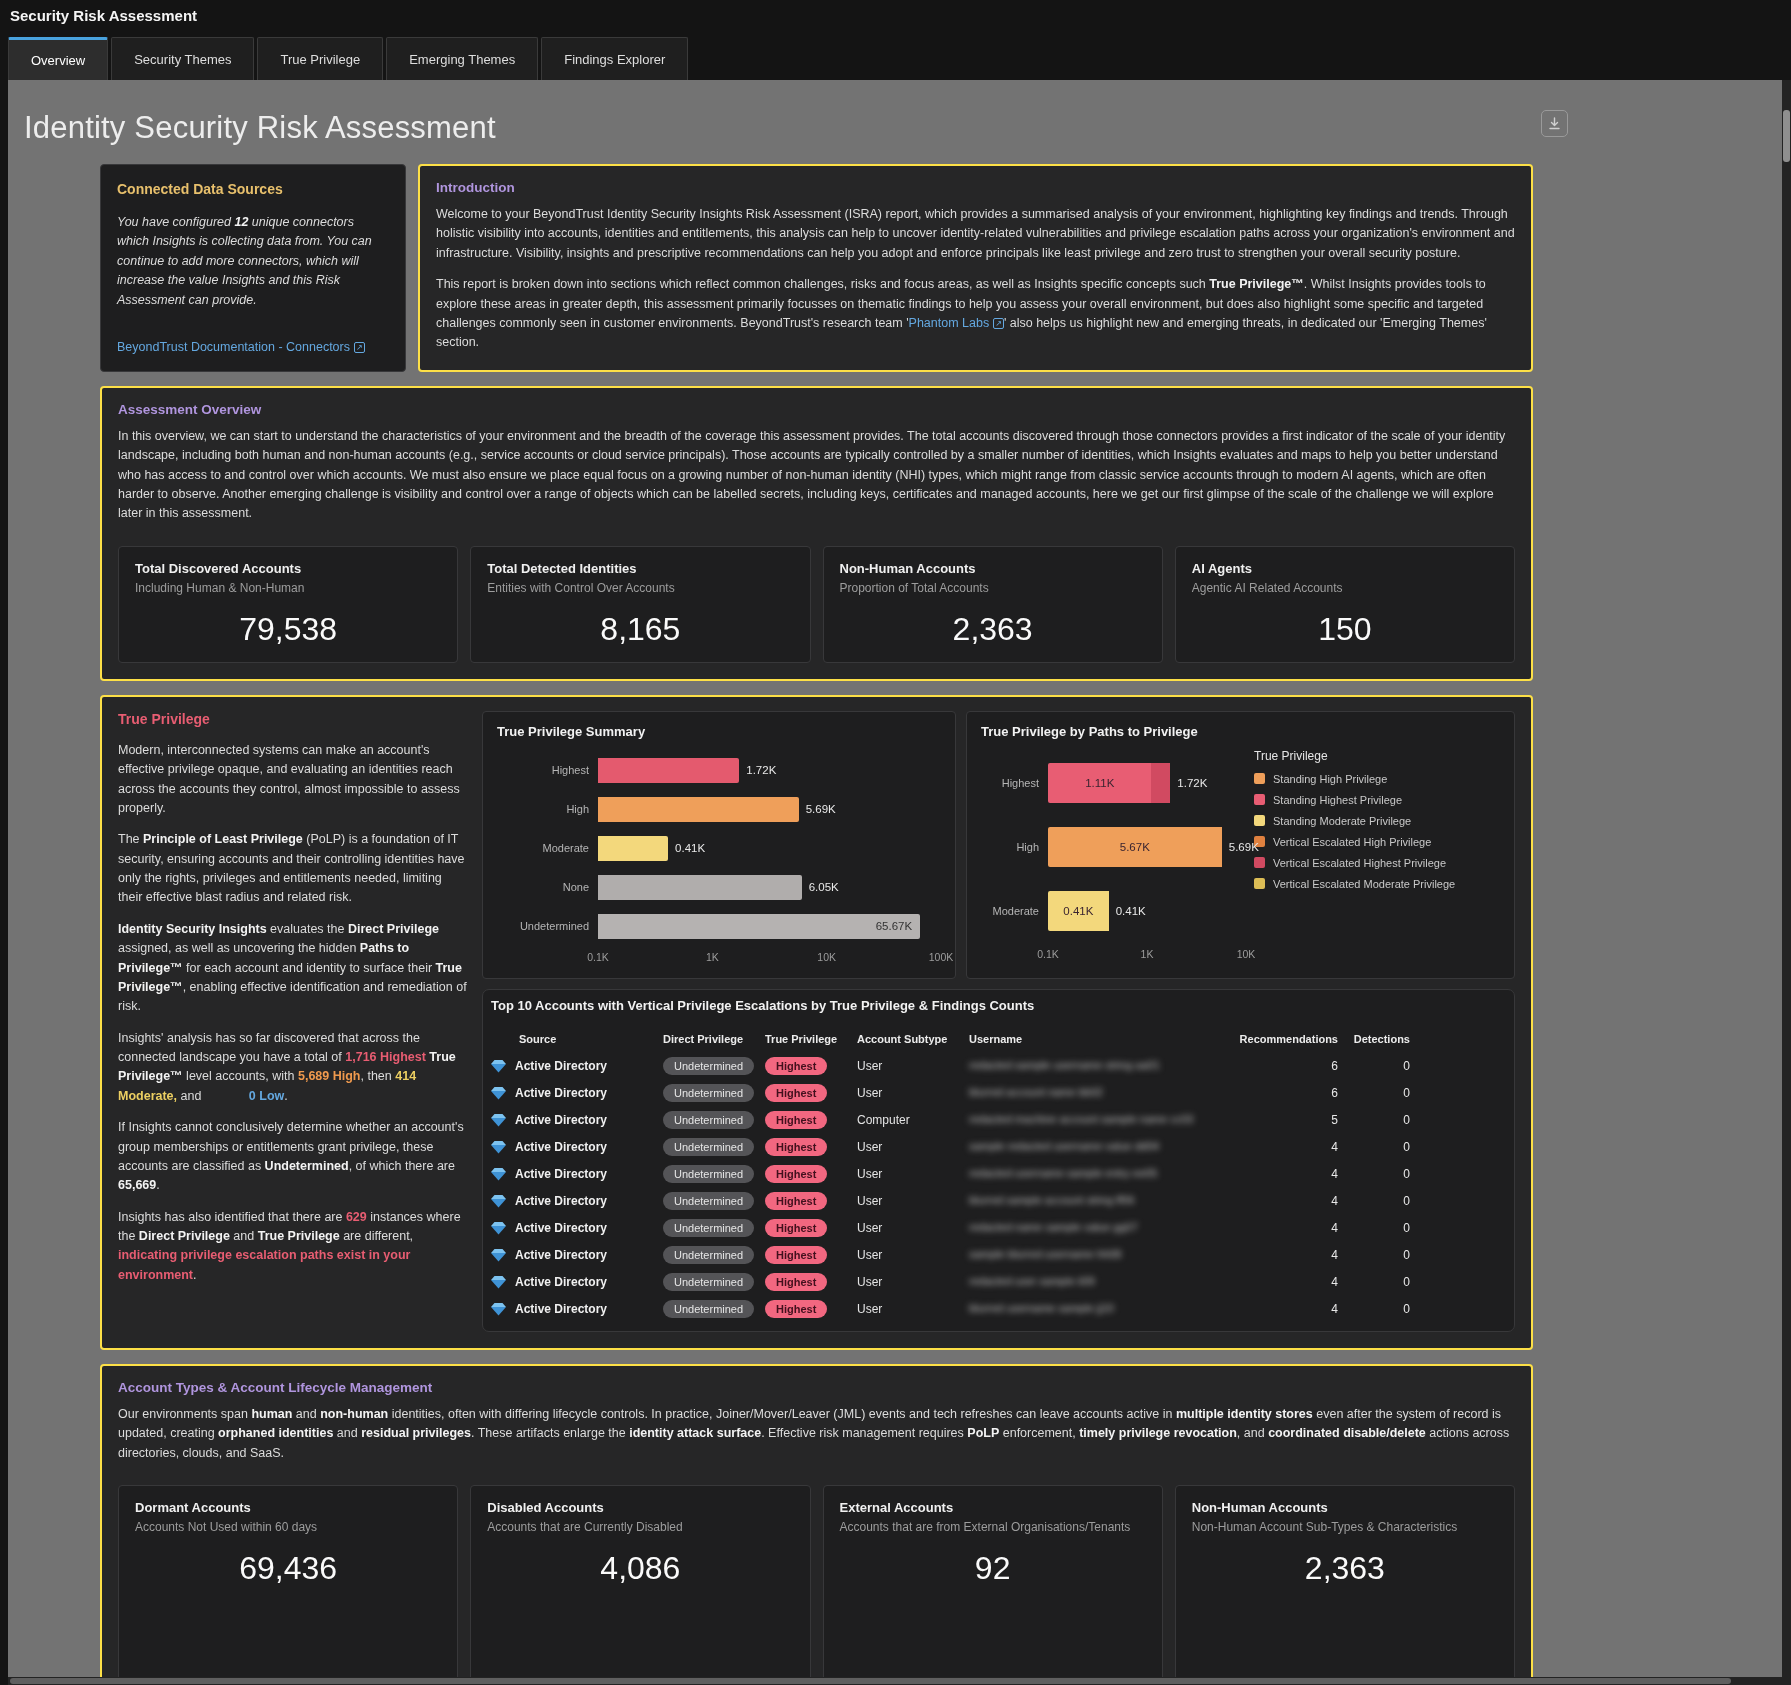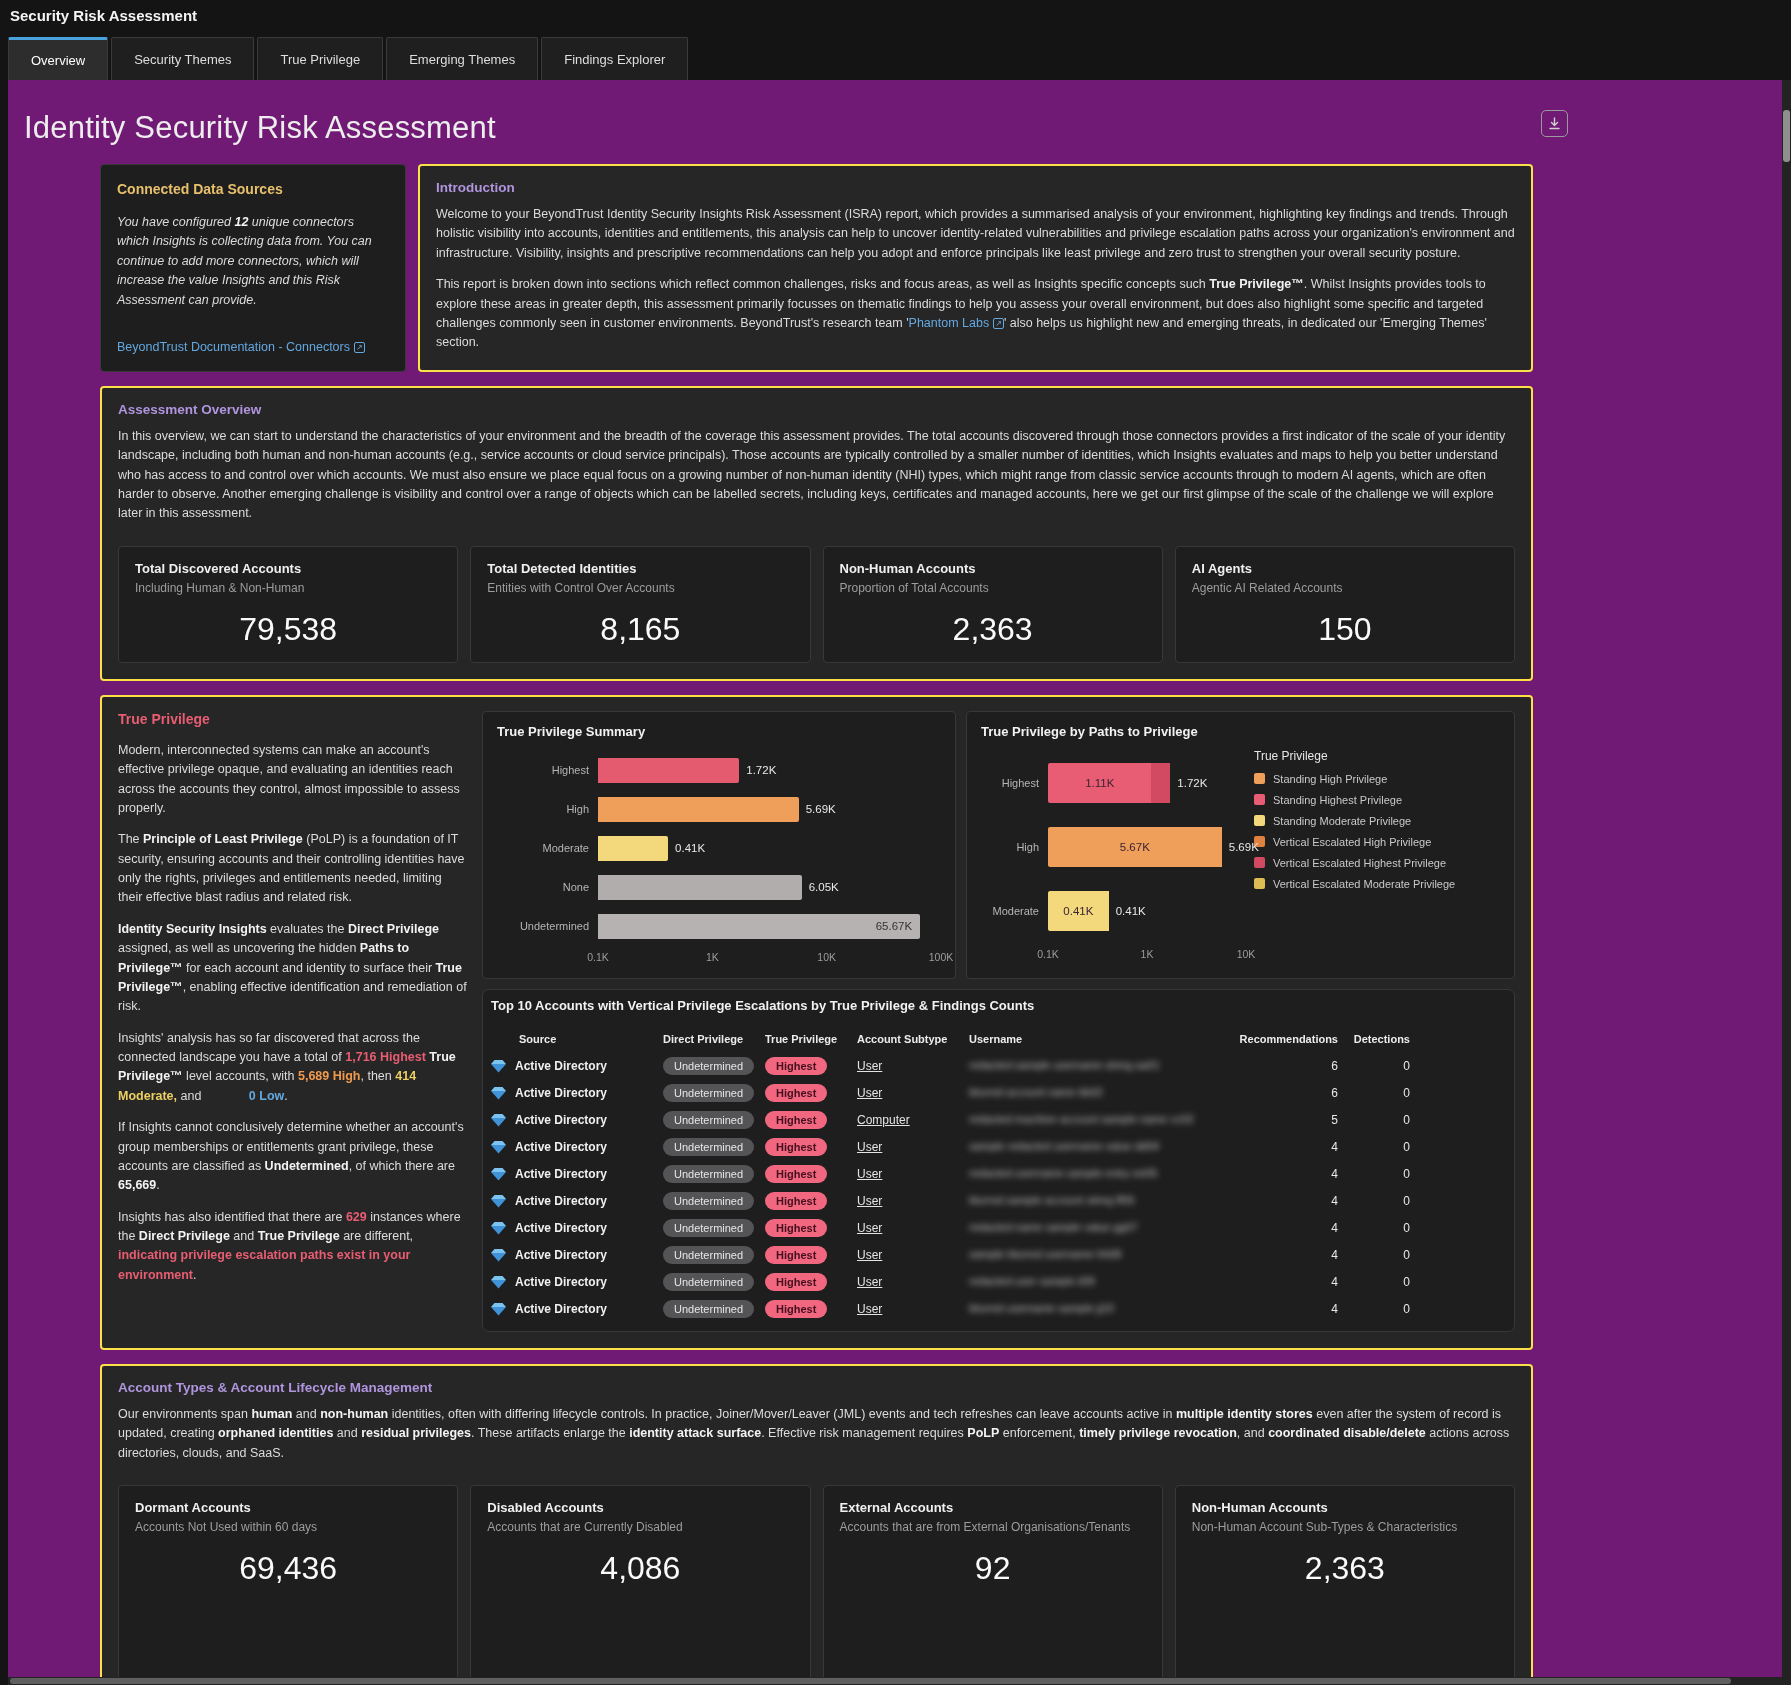--- a/index.html
+++ b/index.html
@@ -13,21 +13,21 @@
   }
   
   .titlebar{height:30px;display:flex;align-items:center;padding-left:10px;}
   .app-title{font-size:15px;font-weight:700;color:#f5f5f5;}
   .tabbar{display:flex;align-items:flex-end;padding-left:8px;height:50px;}
   .tab{height:43px;display:flex;align-items:center;padding:0 22px;font-size:13px;
        background:#1f1f1f;border:1px solid #3a3a3a;border-bottom:none;margin-right:3px;
        border-radius:2px 2px 0 0;color:#dedede;cursor:pointer;white-space:nowrap;}
   .tab.active{background:#2d2d2d;border-top:3px solid #49a2de;color:#fff;}
   
-  .panel{position:absolute;left:8px;right:9px;top:80px;bottom:0;background:#701a75;overflow:hidden;}
+  .panel{position:absolute;left:8px;right:9px;top:80px;bottom:0;background:#737373;overflow:hidden;}
   .download-btn{position:absolute;top:30px;right:214px;width:27px;height:27px;border:1px solid #9a9a9a;
        border-radius:5px;background:transparent;display:flex;align-items:center;justify-content:center;cursor:pointer;}
   .page-title{font-size:31px;font-weight:400;color:#ededed;margin:30px 0 0 16px;letter-spacing:.2px;}
   .content{margin:18px 0 0 92px;width:1433px;}
   .row{display:flex;gap:12px;}
   .section{background:#262627;border:2px solid #fde047;border-radius:4px;padding:14px 16px 16px;}
   .card{background:#1e1e1f;border:1px solid #38383a;border-radius:4px;}
   .sec-gap{margin-top:14px;}
   
   .h-gold{color:#e8c06c;font-size:14px;font-weight:700;margin-bottom:16px;}
@@ -97,21 +97,21 @@
   .tbl{margin-top:12px;}
   .tbl-header,.tbl-row{display:grid;grid-template-columns:172px 102px 92px 112px 1fr 118px 72px 96px;align-items:center;}
   .tbl-header{height:28px;font-size:11px;font-weight:700;color:#ececec;}
   .th-source{padding-left:28px;}
   .th-right{text-align:right;}
   .tbl-row{height:27px;font-size:12px;}
   .c-source{display:flex;align-items:center;gap:9px;font-weight:700;color:#f0f0f0;}
   .pill{display:inline-block;font-size:11px;padding:3px 11px;border-radius:10px;line-height:1.1;}
   .pill-gray{background:#545457;color:#e6e6e6;}
   .pill-red{background:#f26780;color:#43101d;font-weight:700;}
-  .c-subtype{color:#e4e4e4;text-decoration:underline;}
+  .c-subtype{color:#e4e4e4;}
   .c-user{min-width:0;}
   .blur{filter:blur(3px);color:#c0c0c0;font-size:11px;white-space:nowrap;overflow:hidden;display:inline-block;max-width:100%;}
   .c-rec,.c-det{text-align:right;color:#e8e8e8;}
   
   .vscroll{position:absolute;top:80px;right:0;width:9px;bottom:0;background:#232323;}
   .vthumb{position:absolute;top:30px;left:1px;width:7px;height:52px;background:#8f8f8f;border-radius:3px;cursor:pointer;}
   .hscroll{position:absolute;left:8px;right:9px;bottom:0;height:8px;background:#232323;z-index:5;}
   .hthumb{position:absolute;left:2px;top:1px;height:6px;width:97%;background:#5f5f5f;border-radius:3px;cursor:pointer;}
 </style>
 </head>

